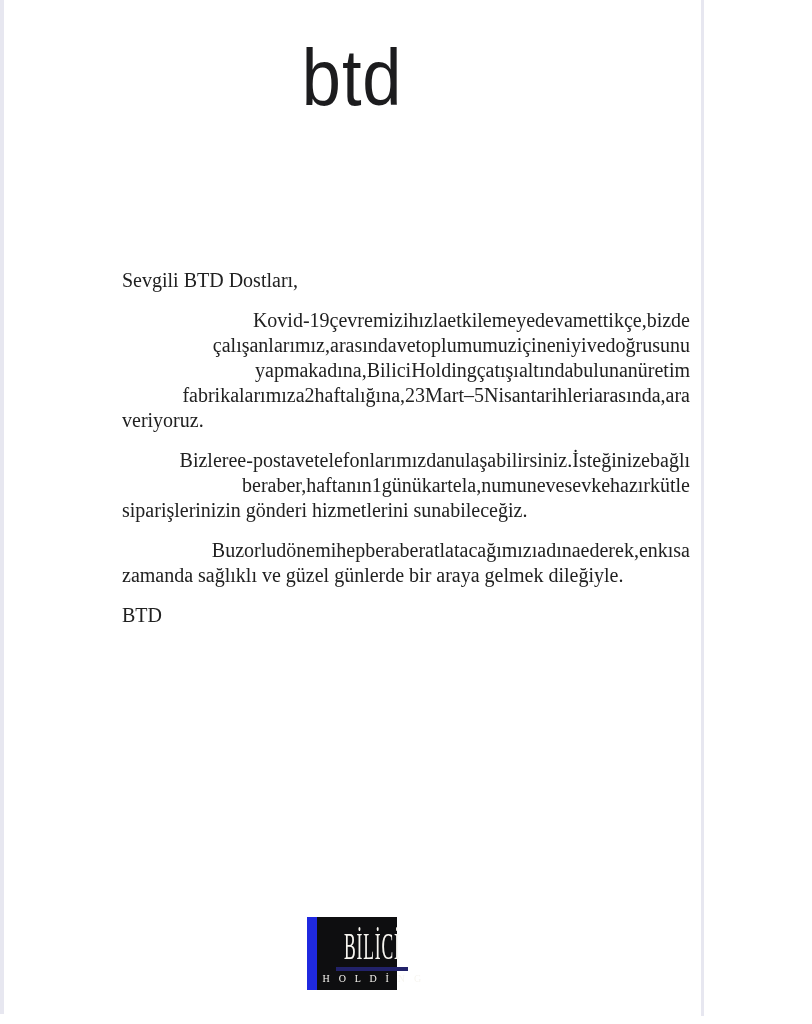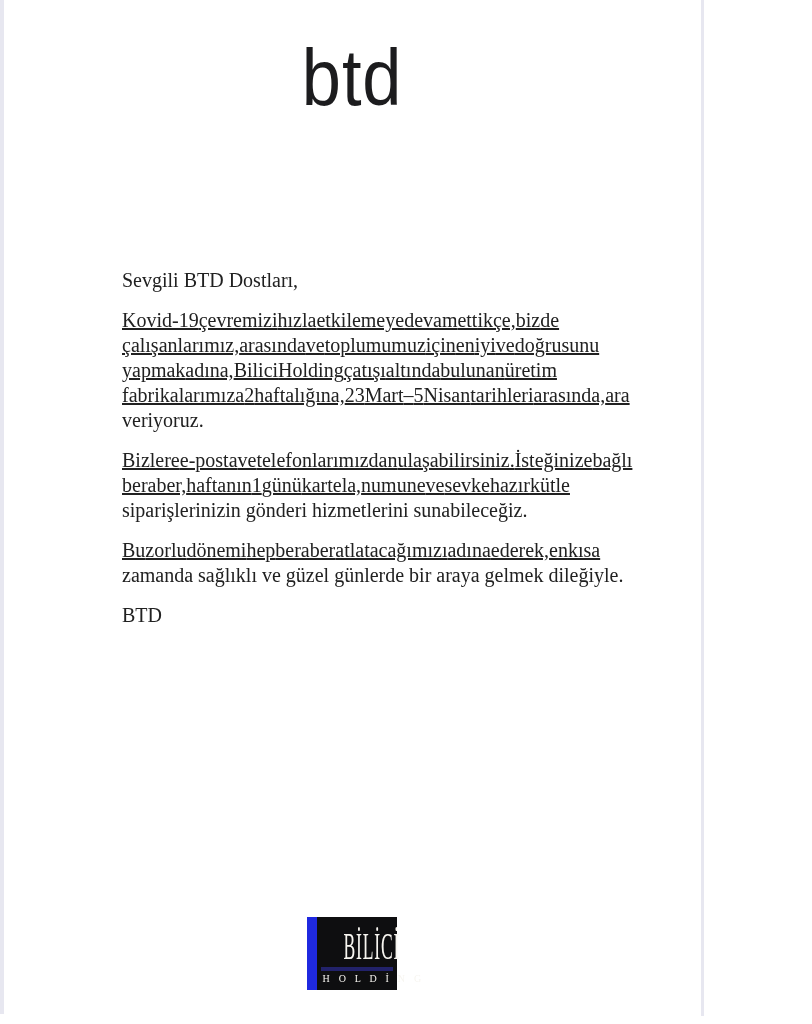--- a/index.html
+++ b/index.html
@@ -32,34 +32,34 @@
     transform:scaleX(0.88);
     transform-origin:center top;
   }
   
   .letter{
     position:absolute;left:122px;top:246px;width:568px;
     font-size:20px;line-height:25px;color:var(--text,#212121);margin-top:22px;
   }
   .salutation{margin-bottom:15px;}
   .para{margin-bottom:15px;}
-  .jline{display:flex;justify-content:flex-start;height:25px;overflow:hidden;text-decoration:underline;}
+  .jline{display:flex;justify-content:flex-end;height:25px;overflow:hidden;}
   .jline span{flex:0 0 auto;}
   .lline{height:25px;}
   .closing{margin-bottom:15px;}
   
   .holding-logo{
     position:absolute;top:917px;left:50%;transform:translateX(-50%);
     width:90px;height:73px;
     background:var(--logo_black,#0e0e10);
     display:flex;
   }
   .hl-bar{width:10px;flex:none;background:var(--logo_blue,#1f29e0);}
   .hl-main{
-    flex:1;display:flex;flex-direction:column;
+    flex:1;display:flex;flex-direction:column;align-items:center;
     padding:10px 4px 6px 4px;
   }
   .hl-name{
     height:40px;display:flex;align-items:center;justify-content:center;
     color:var(--logo_text,#f7f5f0);
     font-family:"Liberation Serif", serif;
     font-size:22px;line-height:22px;letter-spacing:1px;
     transform:scale(0.8,1.75);
     transform-origin:center center;
   }

